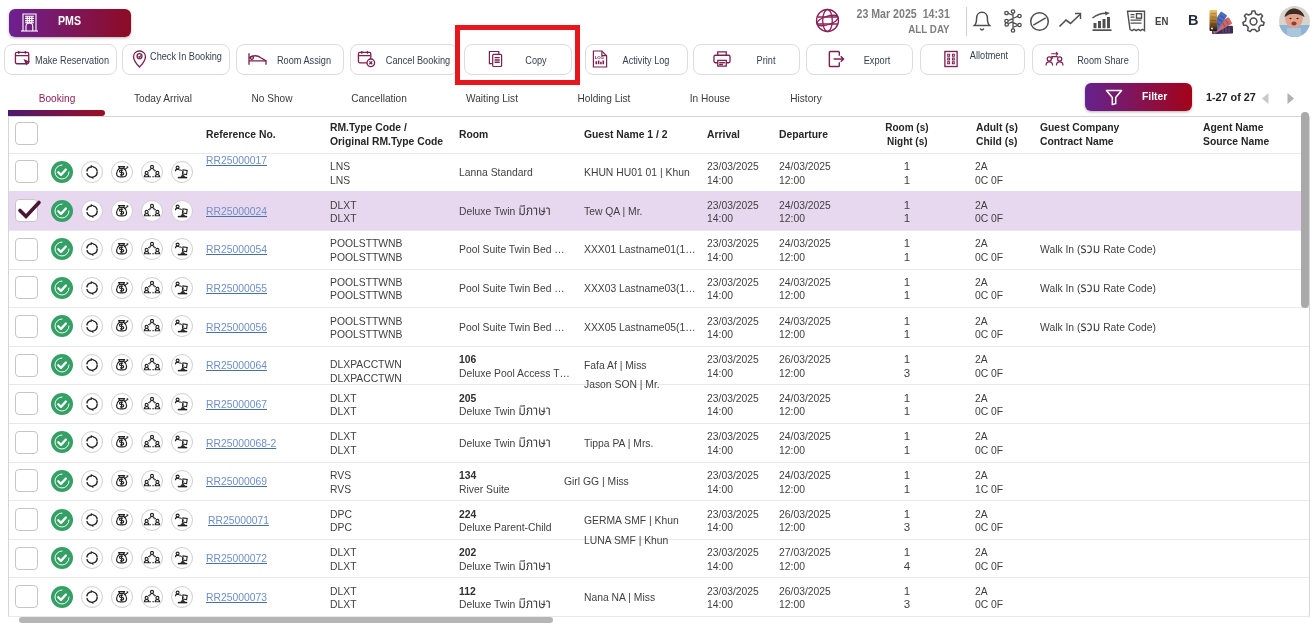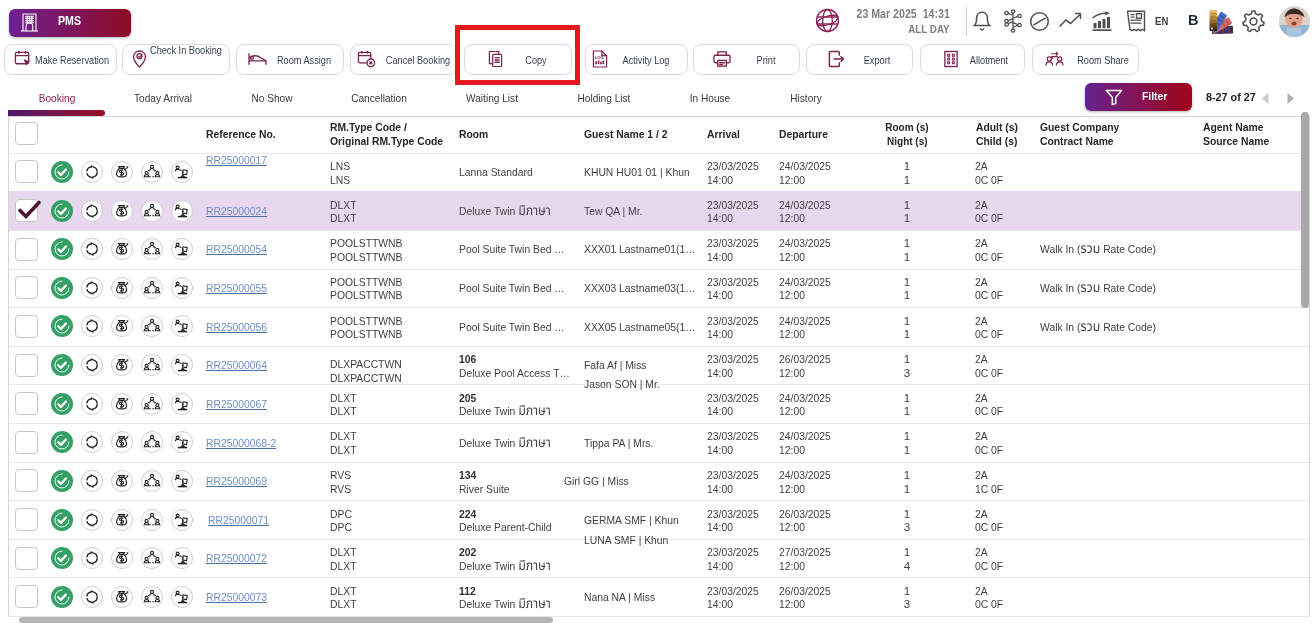--- a/index.html
+++ b/index.html
@@ -124,21 +124,21 @@
     </svg></div>
 <div class="abs" style="left:72px;top:44px;height:31px;transform:translateX(-50%);display:flex;align-items:center;font-size:10.8px;color:#333f50">
     <span class="sqc" style="transform:scaleX(0.85)">Make Reservation</span>
   </div>
 <div class="btn" style="left:122px;width:108px"></div>
 <div class="abs" style="left:131px;top:59px;transform:translateY(-50%);line-height:0"><svg width="17" height="19" viewBox="0 0 18 20" fill="none" stroke="#7c2150" stroke-width="1.4">
 <path d="M9 1.5c3.6 0 6.3 2.7 6.3 6 0 4.4-6.3 11-6.3 11S2.7 11.9 2.7 7.5c0-3.3 2.7-6 6.3-6z"></path>
       <circle cx="9" cy="7" r="2.6"></circle>
       <path d="M8 7l1 1 1.7-1.8" stroke-width="1.2"></path>
     </svg></div>
-<div class="abs" style="left:186px;top:44px;height:24px;transform:translateX(-50%);display:flex;font-size:10.8px;color:#333f50">
+<div class="abs" style="left:186px;top:44px;height:24px;transform:translateX(-50%);display:flex;align-items:center;font-size:10.8px;color:#333f50">
     <span class="sqc" style="transform:scaleX(0.85)">Check In Booking</span>
   </div>
 <div class="btn" style="left:236px;width:108px"></div>
 <div class="abs" style="left:247px;top:59px;transform:translateY(-50%);line-height:0"><svg width="21" height="17" viewBox="0 0 22 18" fill="none" stroke="#7c2150" stroke-width="1.4">
 <path d="M2 3v12"></path>
       <path d="M2 11h18v4"></path>
       <path d="M2 8c4-3 9-3 13 0l5 3"></path>
       <path d="M5 6.2a1.6 1.6 0 1 0 .1 0z"></path>
     </svg></div>
 <div class="abs" style="left:304px;top:44px;height:31px;transform:translateX(-50%);display:flex;align-items:center;font-size:10.8px;color:#333f50">
@@ -189,21 +189,21 @@
       <path d="M7 9.5h10.5M14.5 6.5l3 3-3 3"></path>
     </svg></div>
 <div class="abs" style="left:877px;top:44px;height:31px;transform:translateX(-50%);display:flex;align-items:center;font-size:10.8px;color:#333f50">
     <span class="sqc" style="transform:scaleX(0.85)">Export</span>
   </div>
 <div class="btn" style="left:920px;width:105px"></div>
 <div class="abs" style="left:943px;top:59px;transform:translateY(-50%);line-height:0"><svg width="16" height="18" viewBox="0 0 17 19" fill="none" stroke="#7c2150" stroke-width="1.4">
 <rect x="2" y="1.5" width="13" height="16"></rect>
       <path d="M5 4.5h2v2H5zM10 4.5h2v2h-2zM5 8.5h2v2H5zM10 8.5h2v2h-2zM5 12.5h2v2H5zM10 12.5h2v2h-2z" stroke-width="1.1"></path>
     </svg></div>
-<div class="abs" style="left:989px;top:44px;height:22px;transform:translateX(-50%);display:flex;align-items:flex-end;font-size:10.8px;color:#333f50">
+<div class="abs" style="left:989px;top:44px;height:22px;transform:translateX(-50%);display:flex;align-items:center;font-size:10.8px;color:#333f50">
     <span class="sqc" style="transform:scaleX(0.85)">Allotment</span>
   </div>
 <div class="btn" style="left:1032px;width:107px"></div>
 <div class="abs" style="left:1044px;top:59px;transform:translateY(-50%);line-height:0"><svg width="21" height="17" viewBox="0 0 22 18" fill="none" stroke="#7c2150" stroke-width="1.3">
 <circle cx="5.5" cy="9" r="2.2"></circle>
       <path d="M2 16c0-2.5 1.6-4 3.5-4s3.5 1.5 3.5 4"></path>
       <circle cx="16.5" cy="9" r="2.2"></circle>
       <path d="M13 16c0-2.5 1.6-4 3.5-4s3.5 1.5 3.5 4"></path>
       <path d="M7.5 3.5h7m-2-2l2 2-2 2M14.5 6.5h-7m2 2l-2-2" stroke-width="1.1"></path>
     </svg></div>
@@ -218,21 +218,21 @@
 <div class="tab" style="left:492px;color:#3a3a3a;transform:translateX(-50%)"><span class="sqc" style="transform:scaleX(0.92)">Waiting List</span></div>
 <div class="tab" style="left:604px;color:#3a3a3a;transform:translateX(-50%)"><span class="sqc" style="transform:scaleX(0.92)">Holding List</span></div>
 <div class="tab" style="left:710px;color:#3a3a3a;transform:translateX(-50%)"><span class="sqc" style="transform:scaleX(0.92)">In House</span></div>
 <div class="tab" style="left:806px;color:#3a3a3a;transform:translateX(-50%)"><span class="sqc" style="transform:scaleX(0.92)">History</span></div>
 <div class="abs" style="left:8px;top:110px;width:97px;height:6px;background:linear-gradient(90deg,#4b1a6e,#9c0f25);border-radius:0 3px 3px 0"></div>
 <div class="abs" style="left:1085px;top:83px;width:107px;height:28px;border-radius:6px;background:linear-gradient(90deg,#65228f,#a30318);box-shadow:0 1px 3px rgba(0,0,0,.3)"></div>
 <div class="abs" style="left:1105px;top:89px"><svg width="18" height="17" viewBox="0 0 19 18" fill="none" stroke="#fff" stroke-width="1.6" stroke-linejoin="round">
       <path d="M1.5 1.5h16l-6.2 7.6v6.4l-3.6 1V9.1z"></path>
     </svg></div>
 <div class="abs" style="left:1142px;top:90px;color:#fff;font-size:11.5px;font-weight:bold"><span class="sqc" style="transform-origin:0 50%;transform:scaleX(0.9)">Filter</span></div>
-<div class="abs" style="left:1206px;top:91px;font-size:10.8px;font-weight:bold;color:#222">8-27 of 27</div>
+<div class="abs" style="left:1206px;top:91px;font-size:10.8px;font-weight:bold;color:#222">1-27 of 27</div>
 <div class="abs" style="left:1260px;top:91px"><svg width="10" height="13" viewBox="0 0 10 13">
       <path d="M8.5 1L2 6.5 8.5 12z" fill="#c9c9c9"></path>
     </svg></div>
 <div class="abs" style="left:1286px;top:91px"><svg width="10" height="13" viewBox="0 0 10 13">
       <path d="M1.5 1L8 6.5 1.5 12z" fill="#b0b0b0"></path>
     </svg></div>
 <div class="abs" style="left:8px;top:116px;width:1302px;height:507px;border:1px solid #d5d5d5;border-radius:0 0 9px 9px;background:#fff"></div>
 <div class="cb" style="left:15px;top:122px"></div>
 <div class="hdr" style="left:206px;top:116px;height:36.6px;display:flex;align-items:center;white-space:nowrap">
     <div><span class="sq">Reference No.</span></div>

